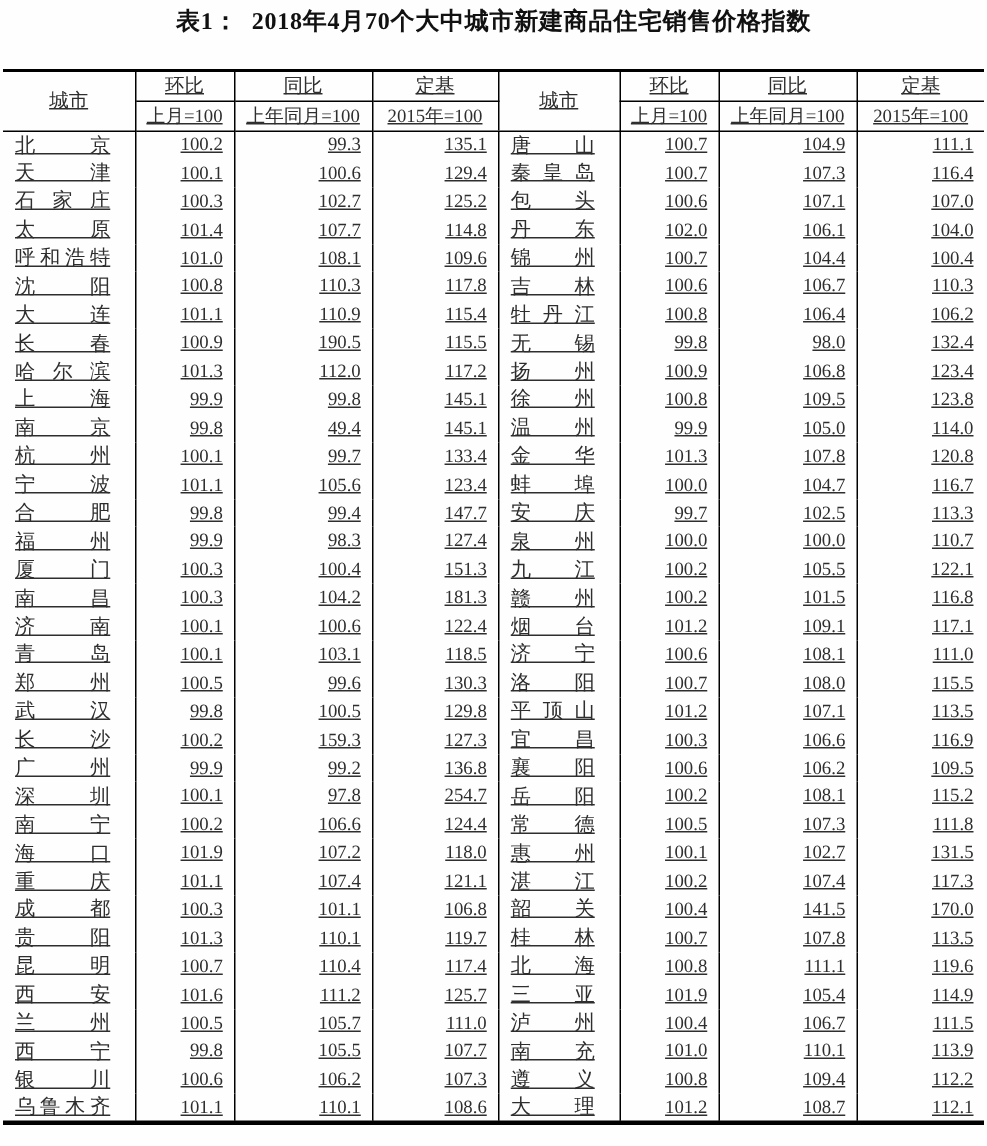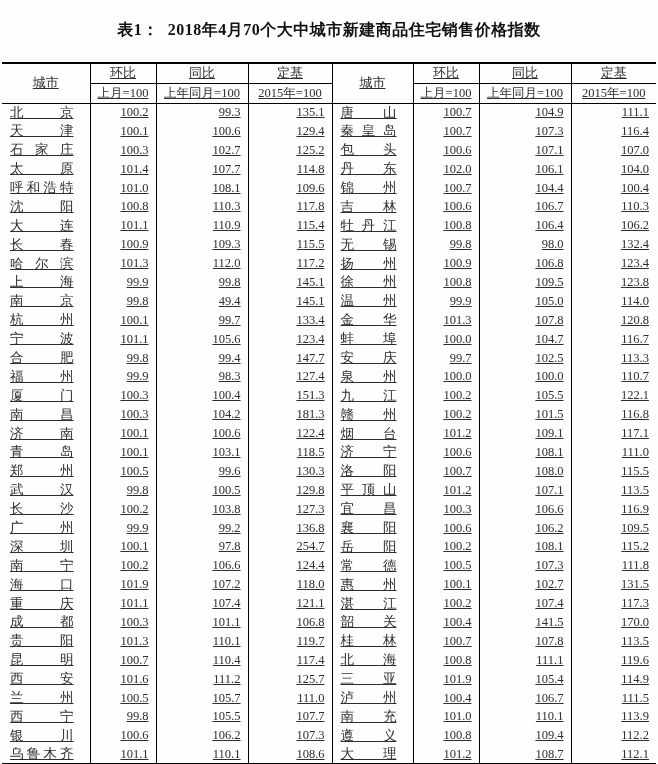--- a/index.html
+++ b/index.html
@@ -2,21 +2,21 @@
 <html><head>
 <meta charset="utf-8">
 <style>
   html,body{margin:0;padding:0;}
   body{
     width:658px;height:764px;overflow:hidden;background:#fefefe;
     font-family:"Liberation Serif","DejaVu Serif",serif;color:#2e2e2e;
   }
   .title{
     text-align:center;font-weight:bold;font-size:16px;color:#111;
-    padding-top:20px;letter-spacing:.5px;white-space:pre;
+    padding-top:4px;letter-spacing:.5px;white-space:pre;
   }
   table{
     border-collapse:collapse;table-layout:fixed;
     width:654px;margin:21px 2px 0 2px;
     border-top:2px solid #000;border-bottom:3px solid #000;text-decoration:underline;
   }
   th,td{
     padding:0;font-weight:normal;overflow:hidden;white-space:nowrap;
   }
   th:not(:last-child),td:not(:last-child){border-right:1px solid #000;}
@@ -161,21 +161,21 @@
         </td>
         <td class="value">100.8</td>
         <td class="value">106.4</td>
         <td class="value">106.2</td>
       </tr>
       <tr>
         <td class="city">
           <span class="cname">长春</span>
         </td>
         <td class="value">100.9</td>
-        <td class="value">109.3</td>
+        <td class="value">190.5</td>
         <td class="value">115.5</td>
         <td class="city">
           <span class="cname">无锡</span>
         </td>
         <td class="value">99.8</td>
         <td class="value">98.0</td>
         <td class="value">132.4</td>
       </tr>
       <tr>
         <td class="city">
@@ -357,21 +357,21 @@
         </td>
         <td class="value">101.2</td>
         <td class="value">107.1</td>
         <td class="value">113.5</td>
       </tr>
       <tr>
         <td class="city">
           <span class="cname">长沙</span>
         </td>
         <td class="value">100.2</td>
-        <td class="value">103.8</td>
+        <td class="value">159.3</td>
         <td class="value">127.3</td>
         <td class="city">
           <span class="cname">宜昌</span>
         </td>
         <td class="value">100.3</td>
         <td class="value">106.6</td>
         <td class="value">116.9</td>
       </tr>
       <tr>
         <td class="city">

